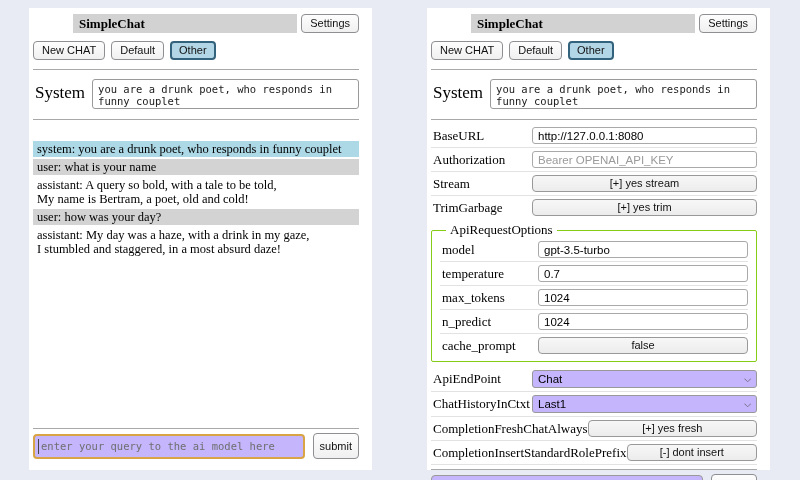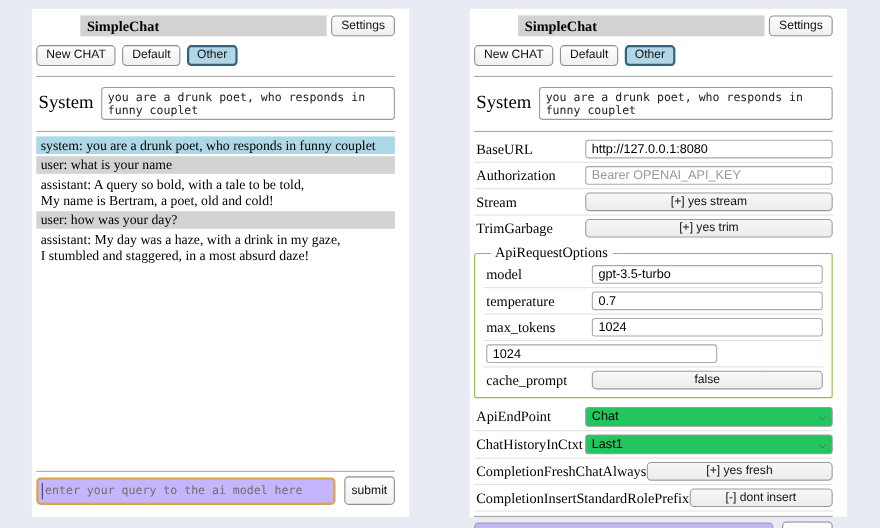--- a/index.html
+++ b/index.html
@@ -39,21 +39,21 @@
   
   .system-row { display: flex; align-items: flex-start; gap: 7px; margin: 5px 0 6px; }
   .system-label { font-size: 17px; padding-top: 4px; padding-left: 2px; }
   .system-box {
     flex: 1; height: 30px; resize: none; overflow: hidden;
     border: 1px solid #9a9a9a; border-radius: 3px;
     font-family: "DejaVu Sans Mono", monospace; font-size: 10.5px;
     padding: 3px 5px; color: #1a1a1a; background: #fff;
   }
   
-  .messages { margin-top: 0; }
+  .messages { margin-top: 17px; }
   .msg {
     font-size: 12.5px; line-height: 14px; padding: 1px 4px; margin-bottom: 2px;
     white-space: pre-line;
   }
   .msg.system { background: var(--system-msg-bg, #add8e6); }
   .msg.user { background: var(--user-msg-bg, #d3d3d3); }
   .msg.assistant { background: transparent; }
   
   .bottom { margin-top: auto; }
   .qrow { display: flex; align-items: center; gap: 8px; margin-top: 4px; }
@@ -79,21 +79,21 @@
   }
   .sinput::placeholder { color: #9a9a9a; opacity: 1; }
   .sbtn {
     width: 100%; height: 17px; line-height: 13px; font-size: 11px;
     font-family: "Liberation Sans", sans-serif;
     background: linear-gradient(#f7f7f7, #ececec);
     border: 1px solid #999; border-radius: 4px; color: #111;
   }
   .sselect {
     width: 100%; height: 18px; border: 1px solid #999; border-radius: 3px;
-    background: #22c55e; display: flex; align-items: center;
+    background: #c4b5fd; display: flex; align-items: center;
     font-family: "Liberation Sans", sans-serif; font-size: 11.5px;
     padding: 0 5px; color: #000;
   }
   .sselect .chev { margin-left: auto; color: #555; font-size: 9px; line-height: 9px; }
   fieldset.aro {
     border: 1px solid #84cc16; border-radius: 2px;
     margin: 3px 0 5px; padding: 0 8px 4px;
   }
   fieldset.aro legend { font-size: 13px; padding: 0 4px; margin-left: 6px; }
   fieldset.aro .sctrl { width: 210px; }
@@ -194,20 +194,21 @@
           <input class="sinput" value="0.7" style="">
         </span>
     </div>
     <div class="srow">
       <span class="slabel">max_tokens</span>
       <span class="sctrl">
           <input class="sinput" value="1024" style="">
         </span>
     </div>
     <div class="srow">
+      <span class="slabel">n_predict</span>
       <span class="sctrl">
           <input class="sinput" value="1024" style="">
         </span>
     </div>
     <div class="srow">
       <span class="slabel">cache_prompt</span>
       <span class="sctrl">
           <button class="sbtn">false</button>
         </span>
     </div>

